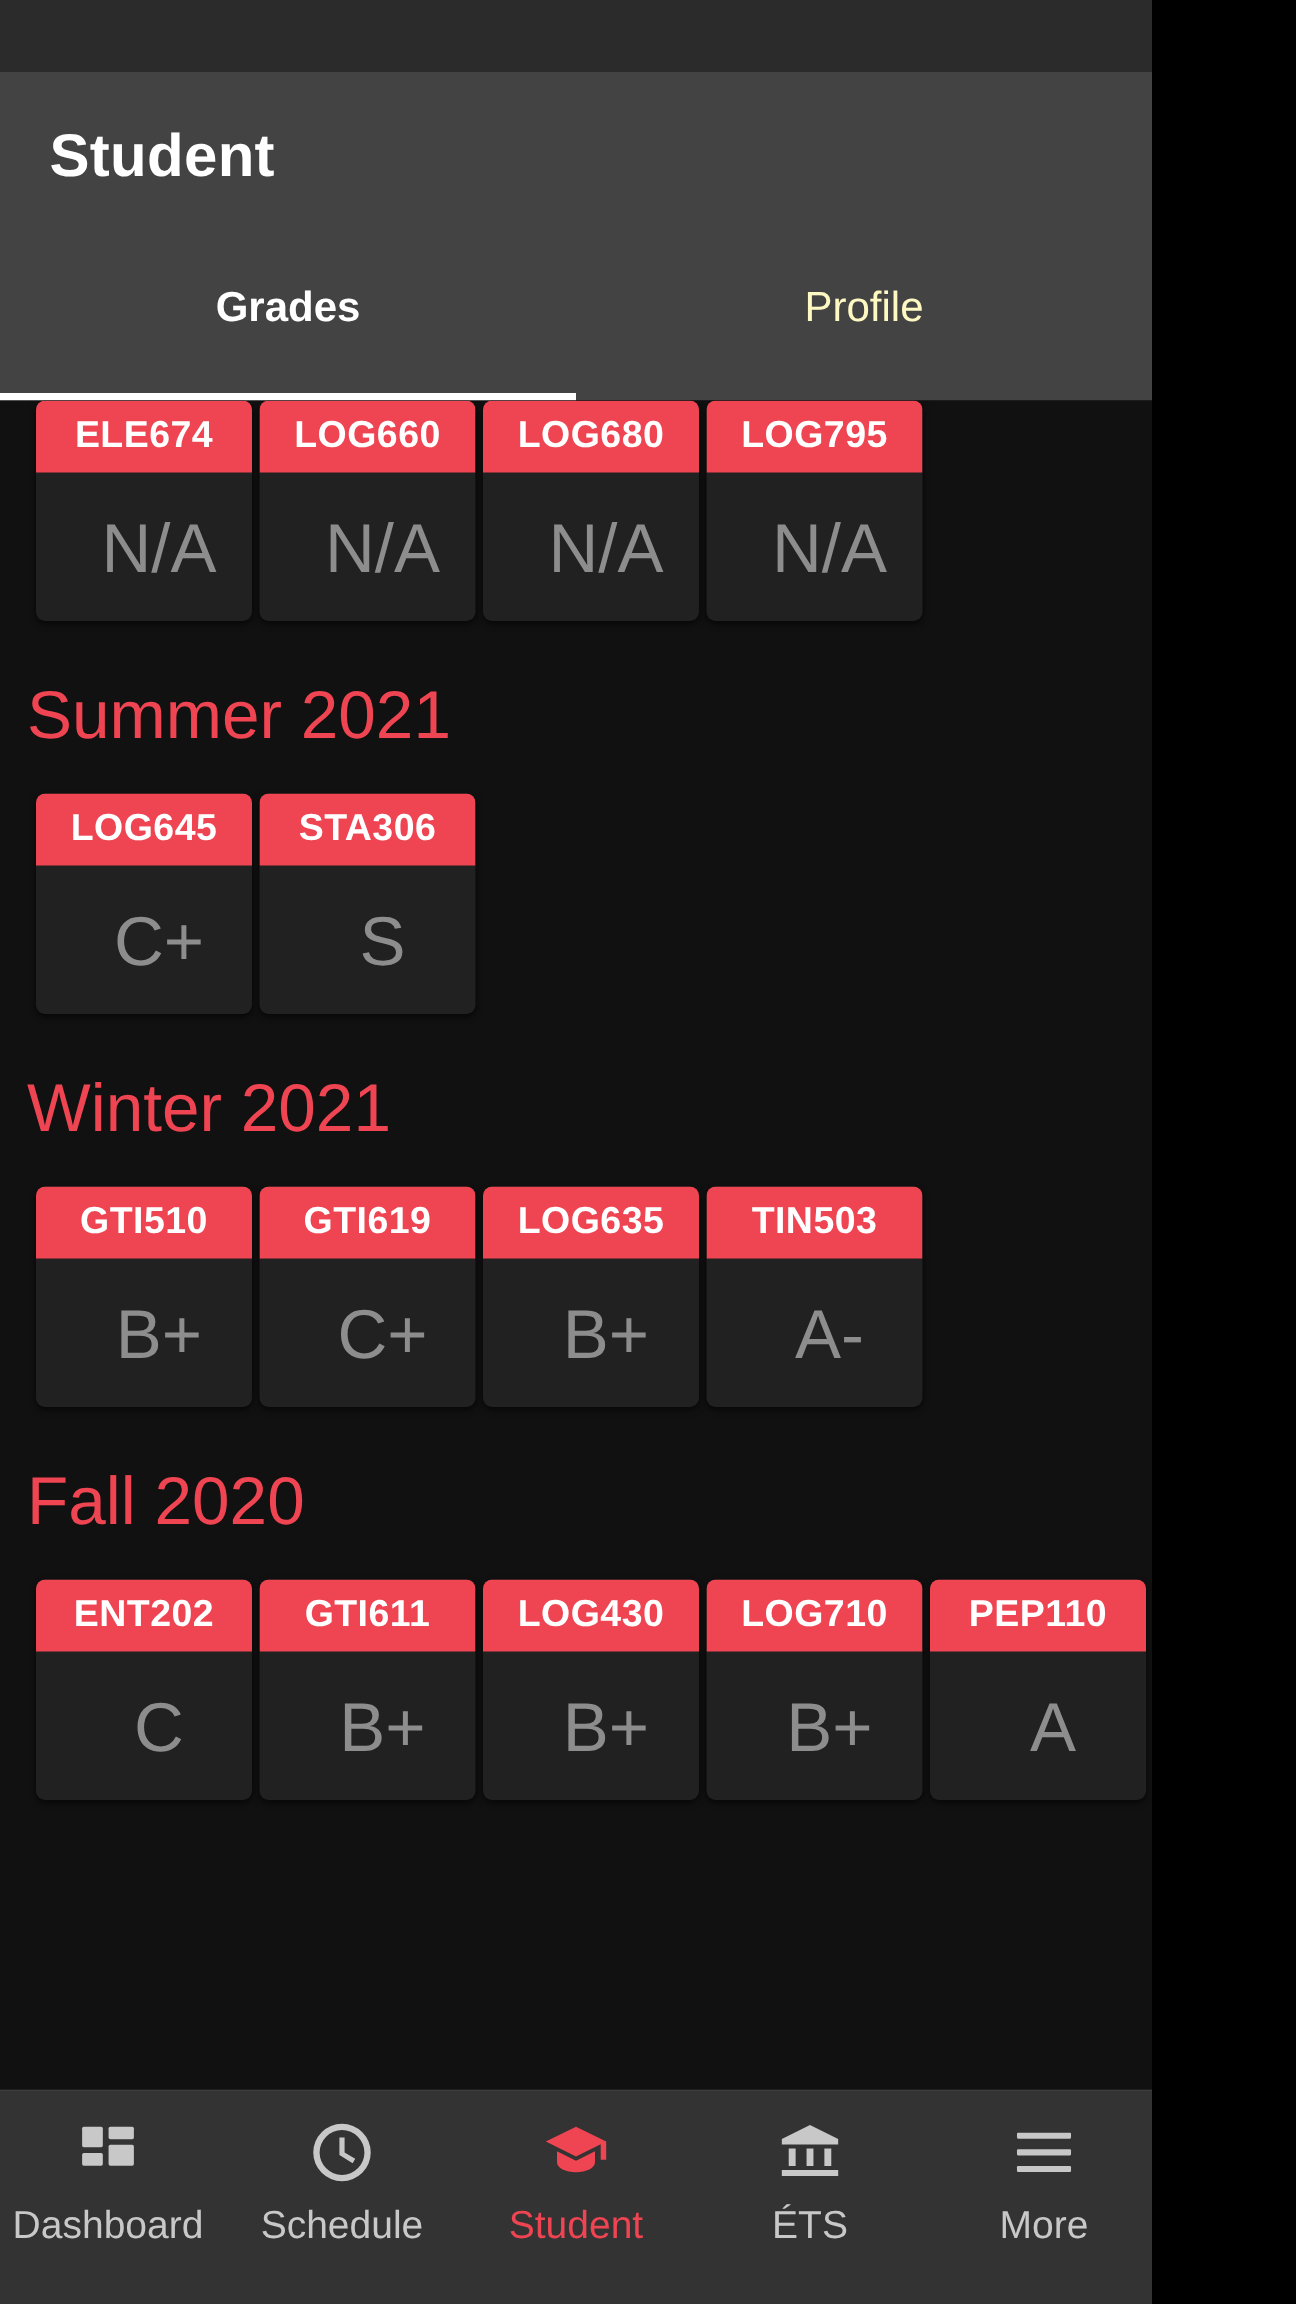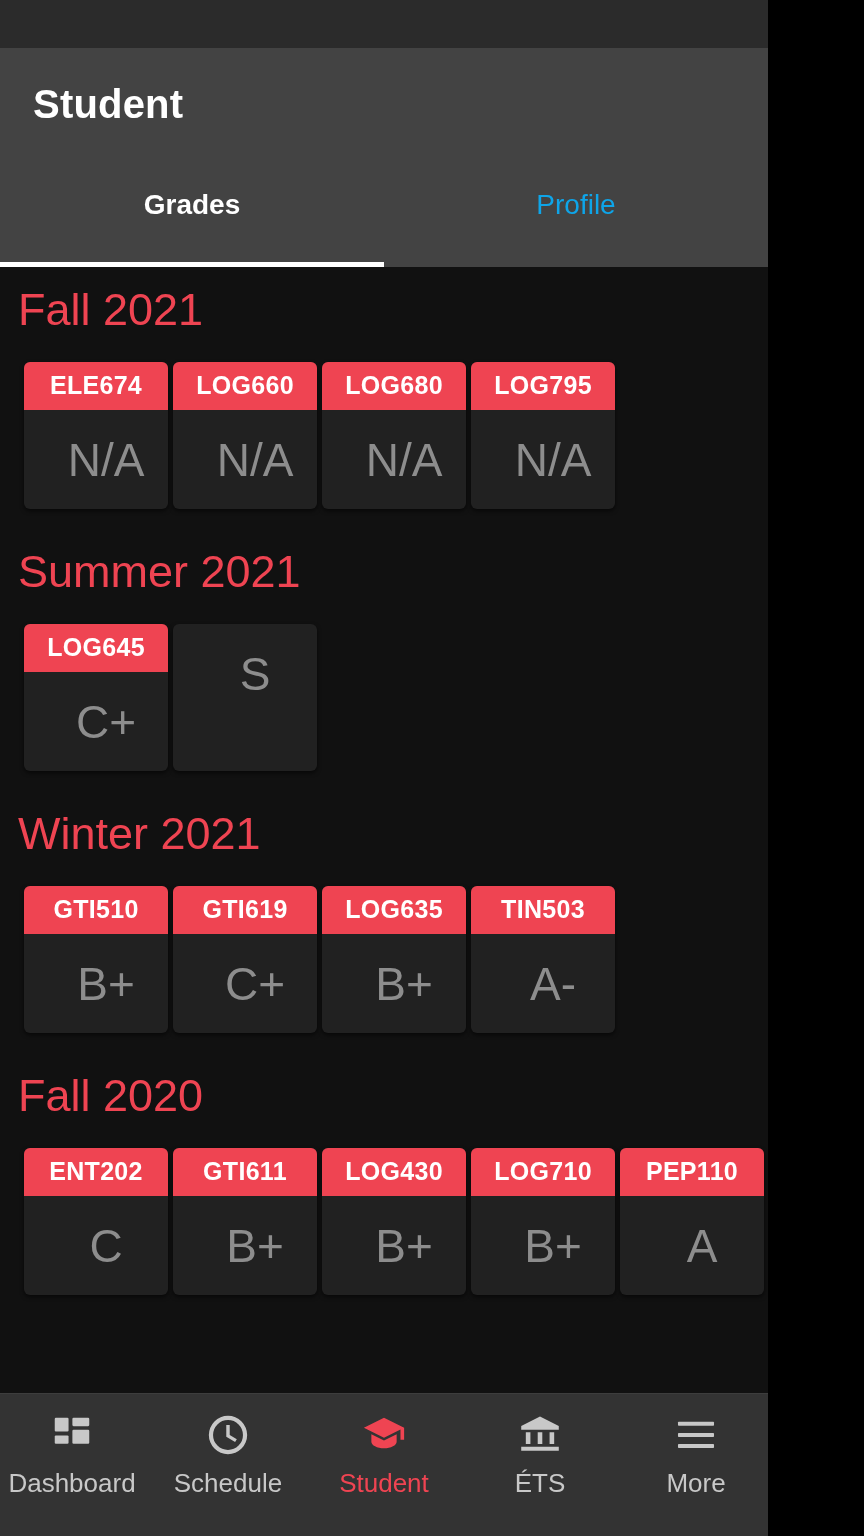--- a/index.html
+++ b/index.html
@@ -43,21 +43,21 @@
     height:82px;
     display:flex;
   }
   .tab {
     flex:1 1 50%;
     display:flex;
     align-items:flex-start;
     justify-content:center;
     padding-top:4px;
     font-size:28px;
-    color:#0ea5e9;
+    color:#fef9c3;
     position:relative;
     cursor:pointer;
   }
   .tab.active { color:#ffffff; font-weight:bold;justify-content:center; }
   .tab.active::after {
     content:"";
     position:absolute;
     left:0; right:0; bottom:0;
     height:5px;
     background:#ffffff;
@@ -157,21 +157,20 @@
           <span>Grades</span>
         </div>
         <div class="tab">
           <span>Profile</span>
         </div>
       </div>
   </div>
 
   <div class="content" id="terms-container">
       <div class="term">
-        <div class="term-title">Fall 2021</div>
         <div class="card-row">
           <div class="course-card">
             <div class="course-code">ELE674</div>
             <div class="course-grade">N/A</div>
           </div>
           <div class="course-card">
             <div class="course-code">LOG660</div>
             <div class="course-grade">N/A</div>
           </div>
           <div class="course-card">
@@ -185,20 +184,21 @@
         </div>
       </div>
       <div class="term">
         <div class="term-title">Summer 2021</div>
         <div class="card-row">
           <div class="course-card">
             <div class="course-code">LOG645</div>
             <div class="course-grade">C+</div>
           </div>
           <div class="course-card">
+            <div class="course-code">STA306</div>
             <div class="course-grade">S</div>
           </div>
         </div>
       </div>
       <div class="term">
         <div class="term-title">Winter 2021</div>
         <div class="card-row">
           <div class="course-card">
             <div class="course-code">GTI510</div>
             <div class="course-grade">B+</div>

